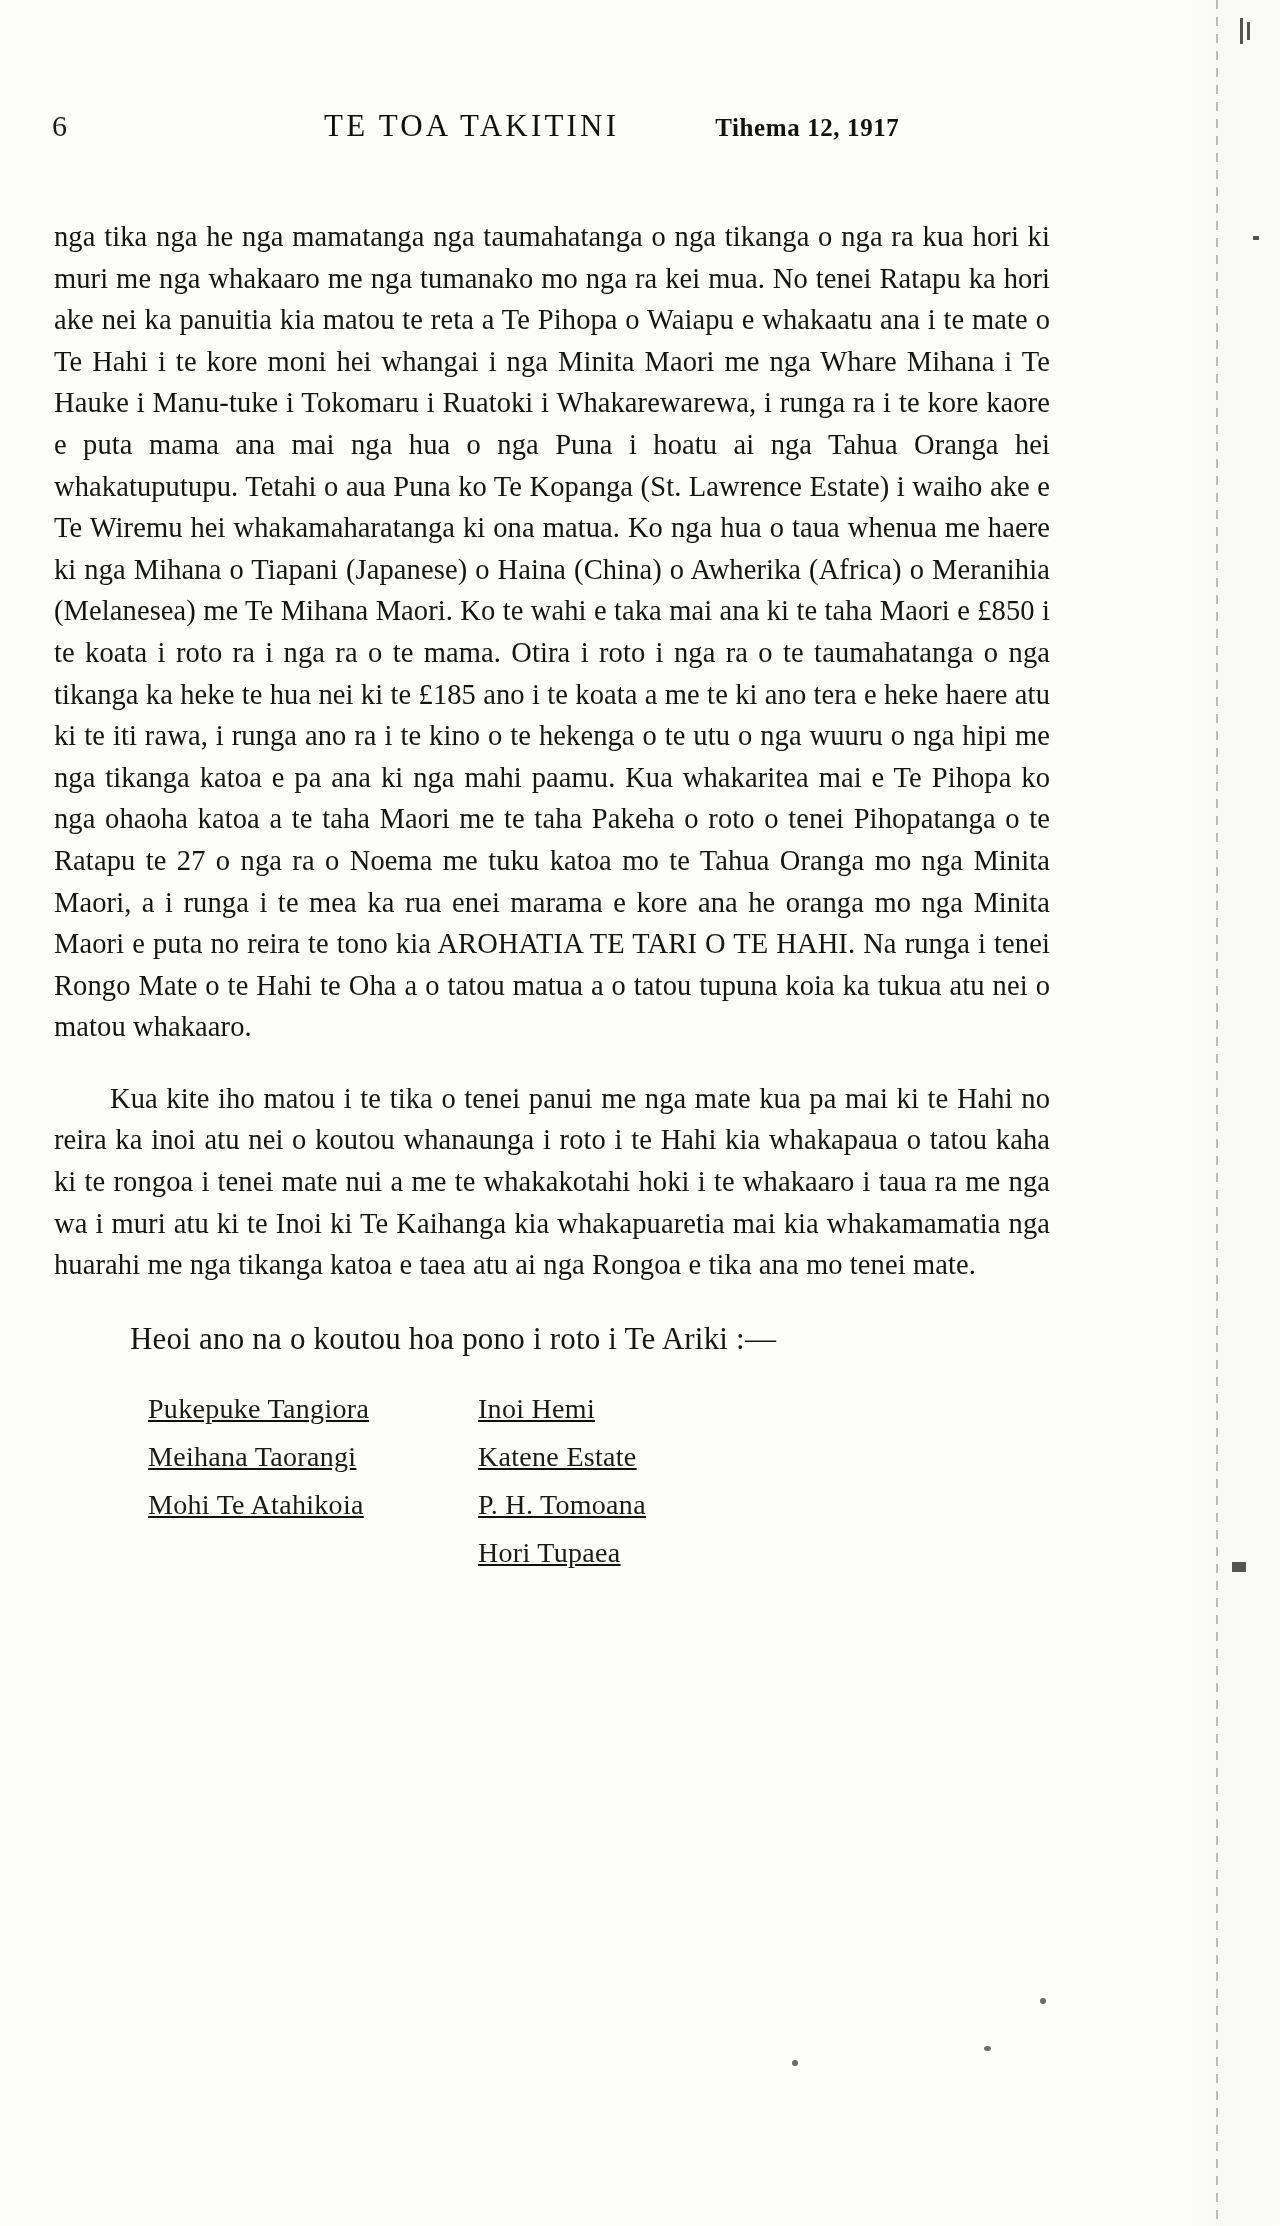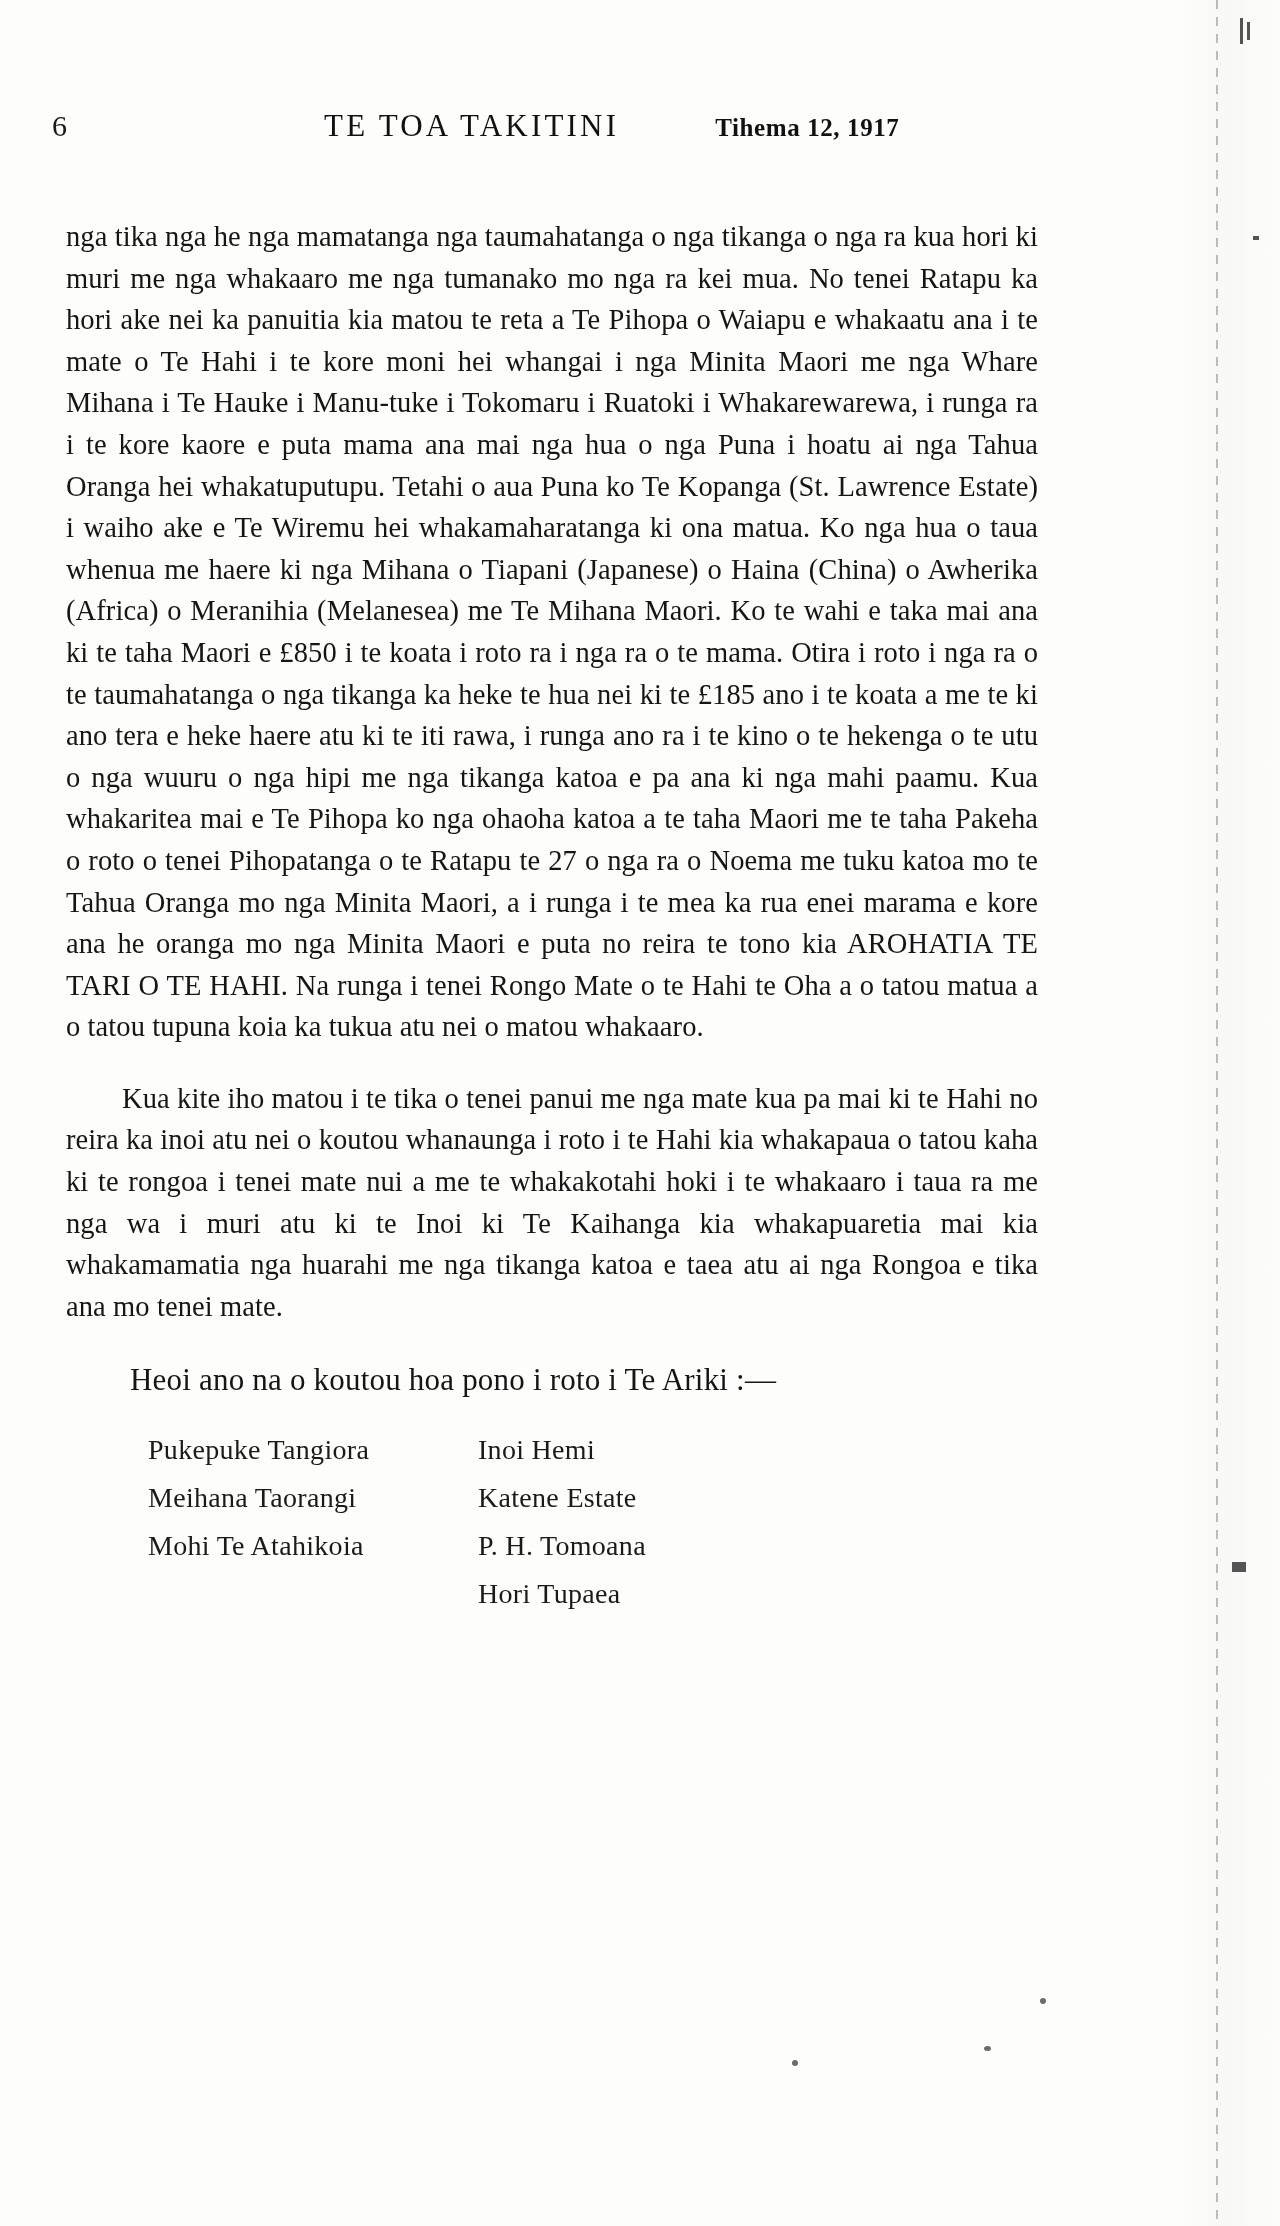--- a/index.html
+++ b/index.html
@@ -97,21 +97,21 @@
     margin-top: 44px;
     padding-left: 2px;
     padding-right: 112px;
   }
   .para {
     font-size: 28.5px;
     line-height: 41.6px;
     text-align: justify;
     text-justify: inter-word;
     letter-spacing: 0.1px;
-    margin: 12px;
+    margin: 0;
     color: #151515;
   }
   .para + .para {
     margin-top: 30px;
   }
   .para.indent {
     text-indent: 56px;
   }
 
   
@@ -126,20 +126,21 @@
 
   
   .signatures {
     margin-top: 26px;
     padding-left: 96px;
     display: flex;
   }
   .sig-col {
     display: flex;
     flex-direction: column;
+    text-decoration: underline;
   }
   .sig-col.left { width: 330px; }
   .sig-name {
     font-size: 28px;
     line-height: 48px;
     letter-spacing: 0.3px;
     color: #1a1a1a;
   }
 
   

